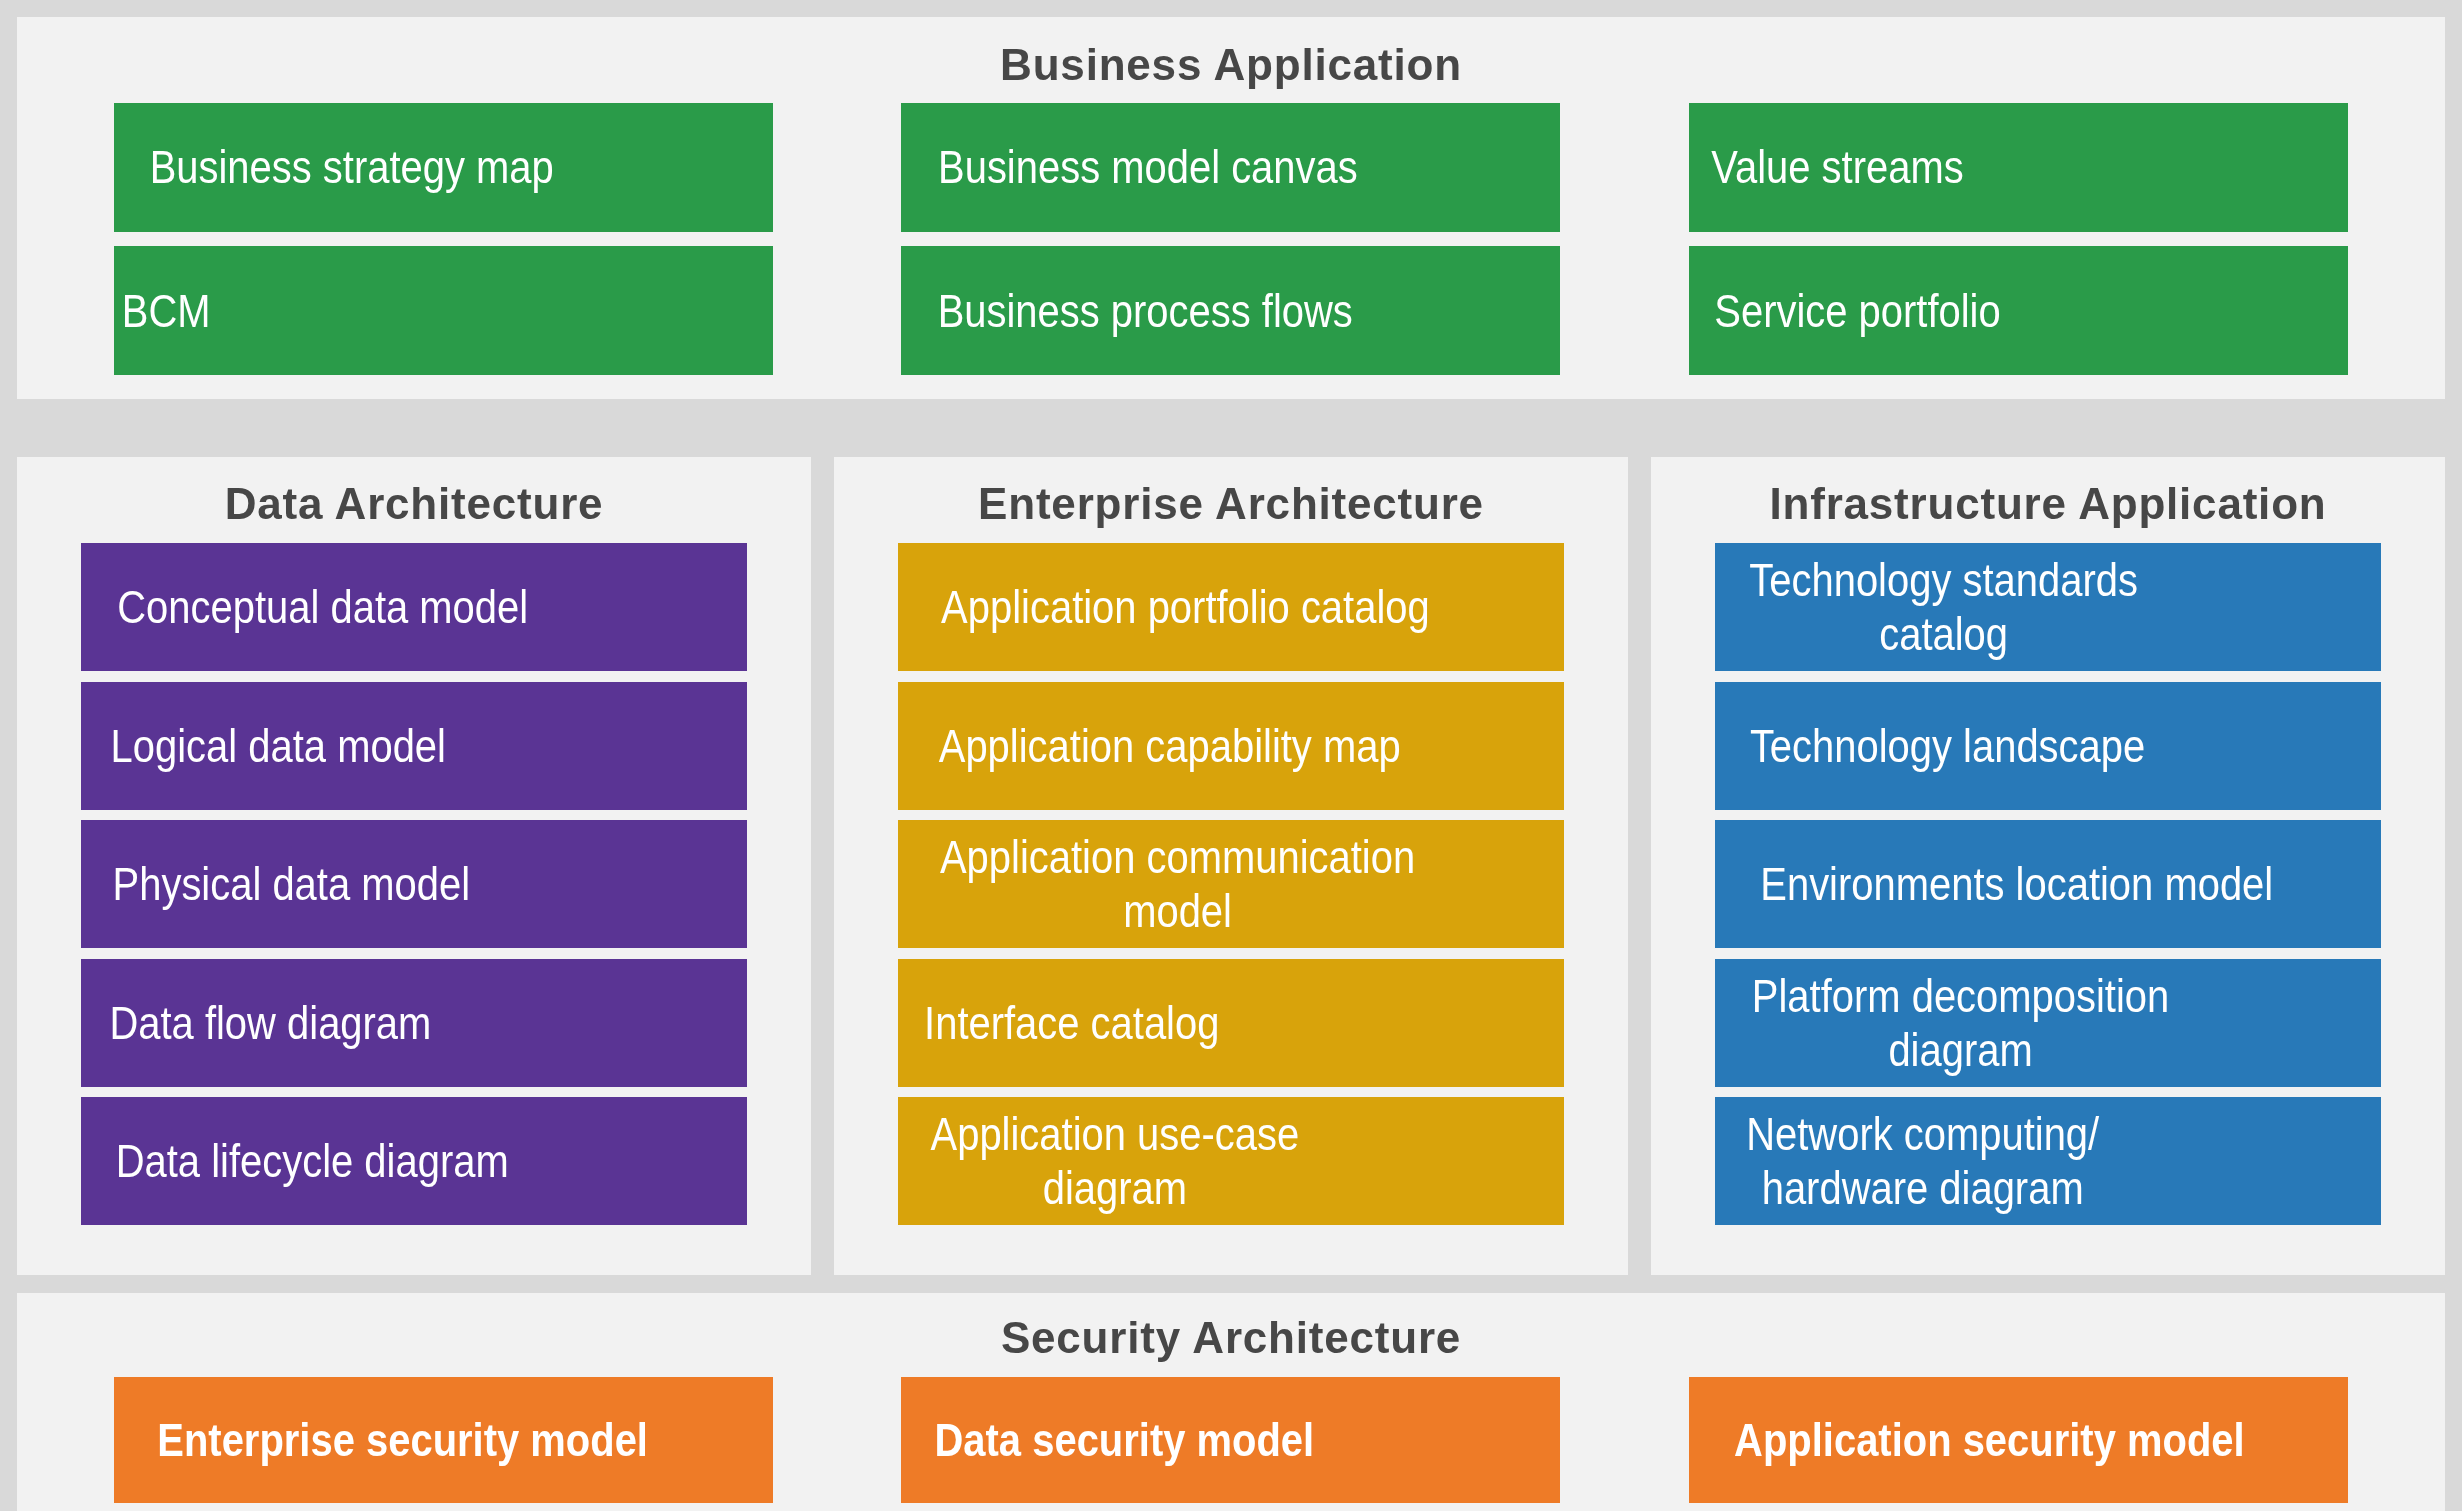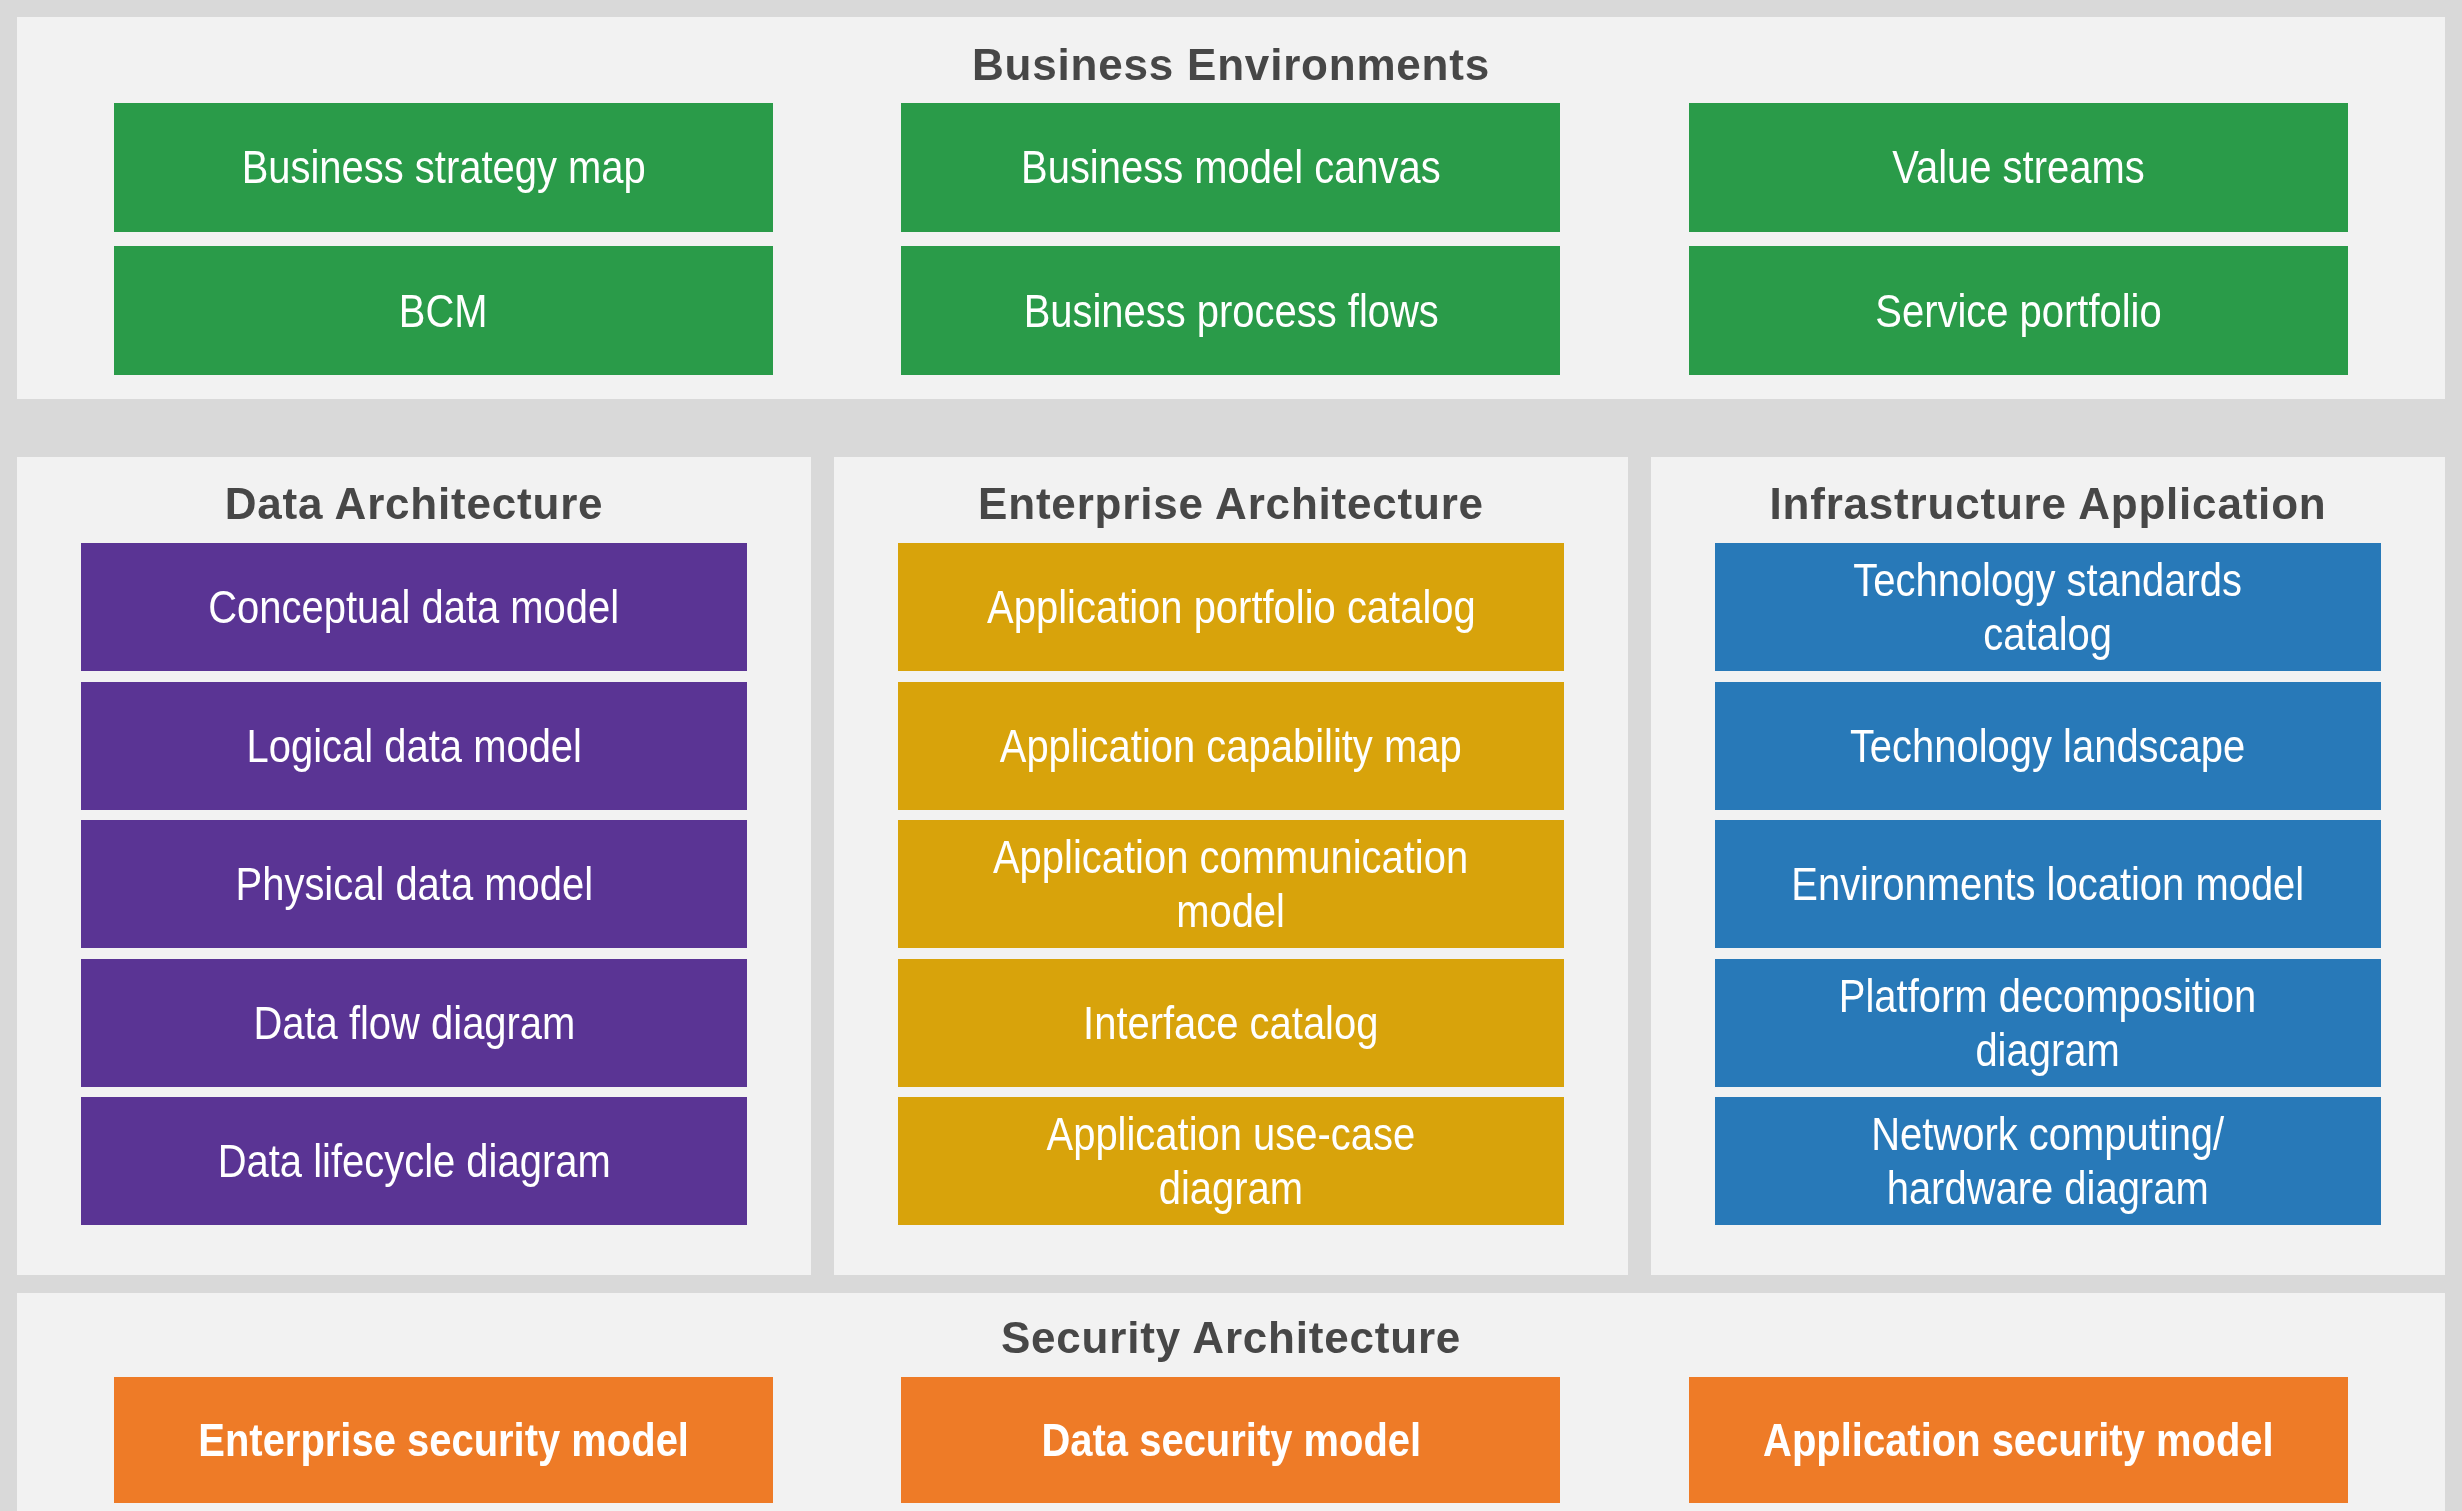--- a/index.html
+++ b/index.html
@@ -47,21 +47,21 @@
     margin-top: 14.6px;
     width: 84%;
   }
   .stack .box { height: 128px; width: 100%; }
   .sec-security { height: 246px; padding-top: 21px; flex: none; }
   .sec-security .grid-3 { margin-top: 14.6px; font-weight: bold; }
   .sec-security .box { height: 126px; }
   .box {
     display: flex;
     align-items: center;
-    justify-content: center;
+    justify-content: flex-start;
     color: var(--box_text, #ffffff);
   }
   .box-label {
     font-size: 47px;
     line-height: 1.15;
     text-align: center;
     white-space: pre-line;
     display: inline-block;
     transform: scaleX(0.85);
     transform-origin: center;
@@ -69,21 +69,21 @@
   .c-business { background: var(--business, #2a9b49); }
   .c-data { background: var(--data, #5a3494); }
   .c-application { background: var(--application, #d8a30b); }
   .c-infrastructure { background: var(--infrastructure, #2879b8); }
   .c-security { background: var(--security, #ee7b27); }
 </style>
 </head>
 <body>
 
 <section class="panel sec-business">
-  <div class="section-title">Business Environments</div>
+  <div class="section-title">Business Application</div>
   <div class="grid-3">
     <div class="box c-business">
       <span class="box-label">Business strategy map</span>
     </div>
     <div class="box c-business">
       <span class="box-label">Business model canvas</span>
     </div>
     <div class="box c-business">
       <span class="box-label">Value streams</span>
     </div>

